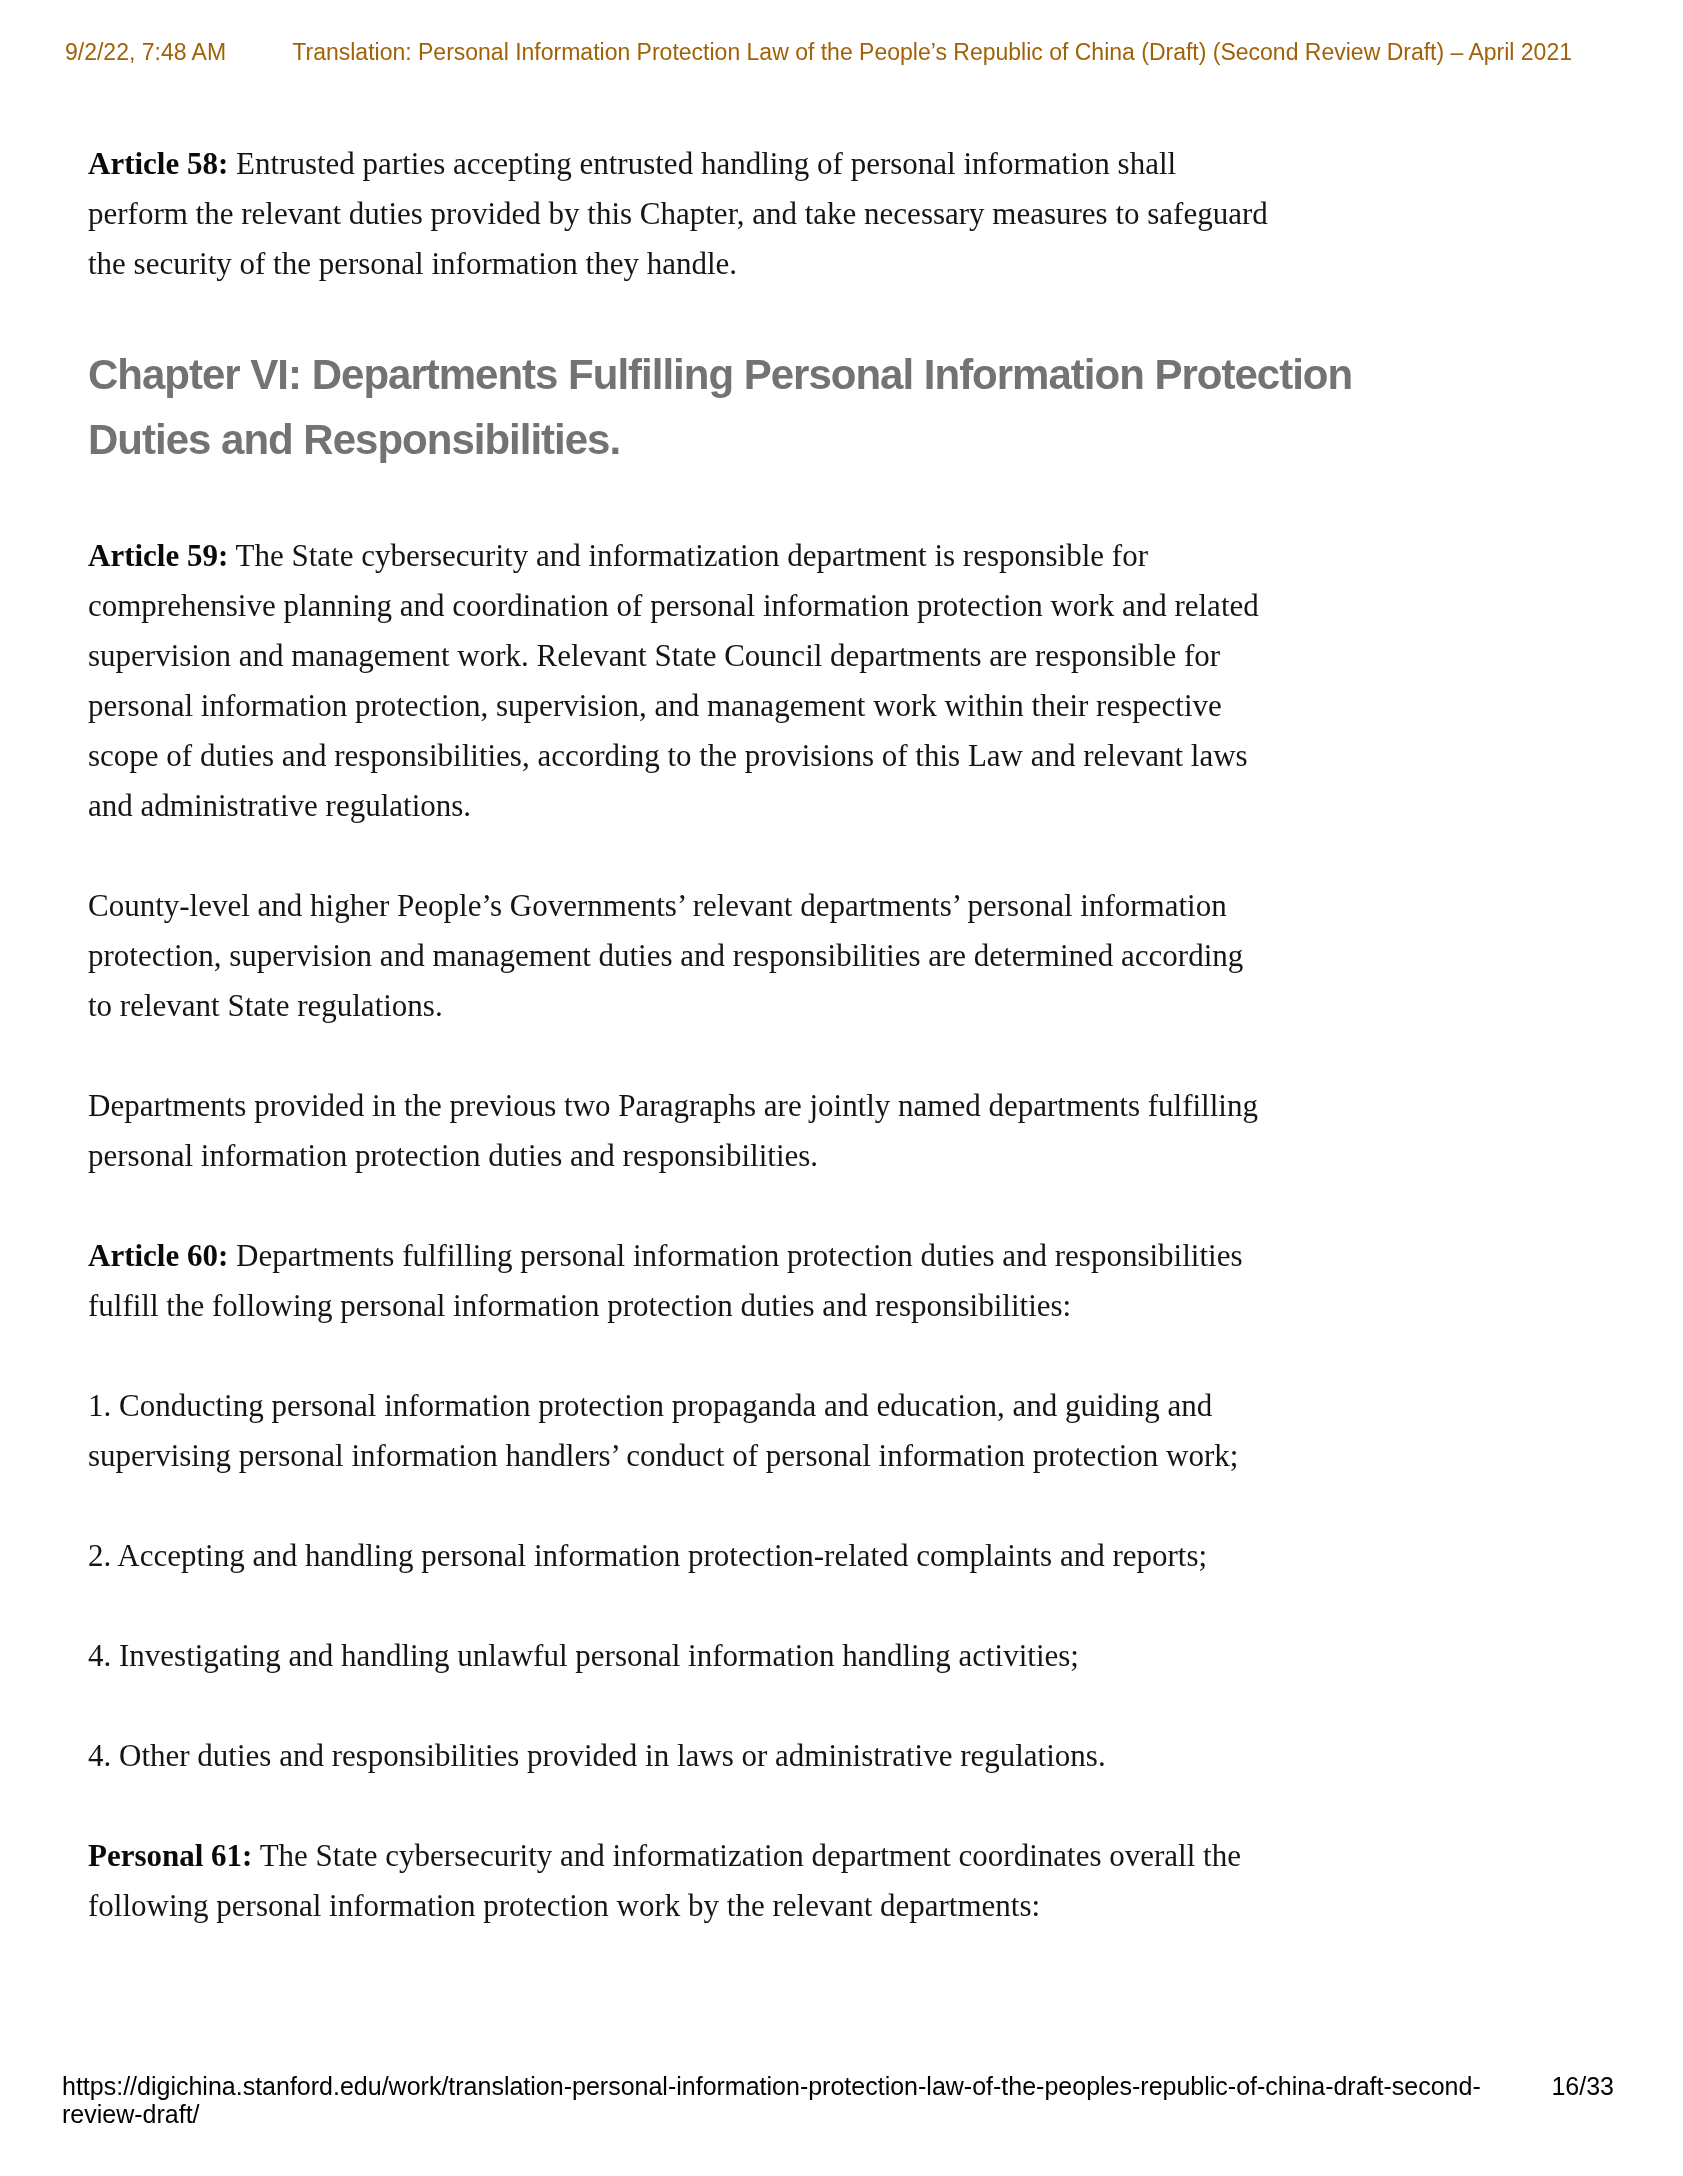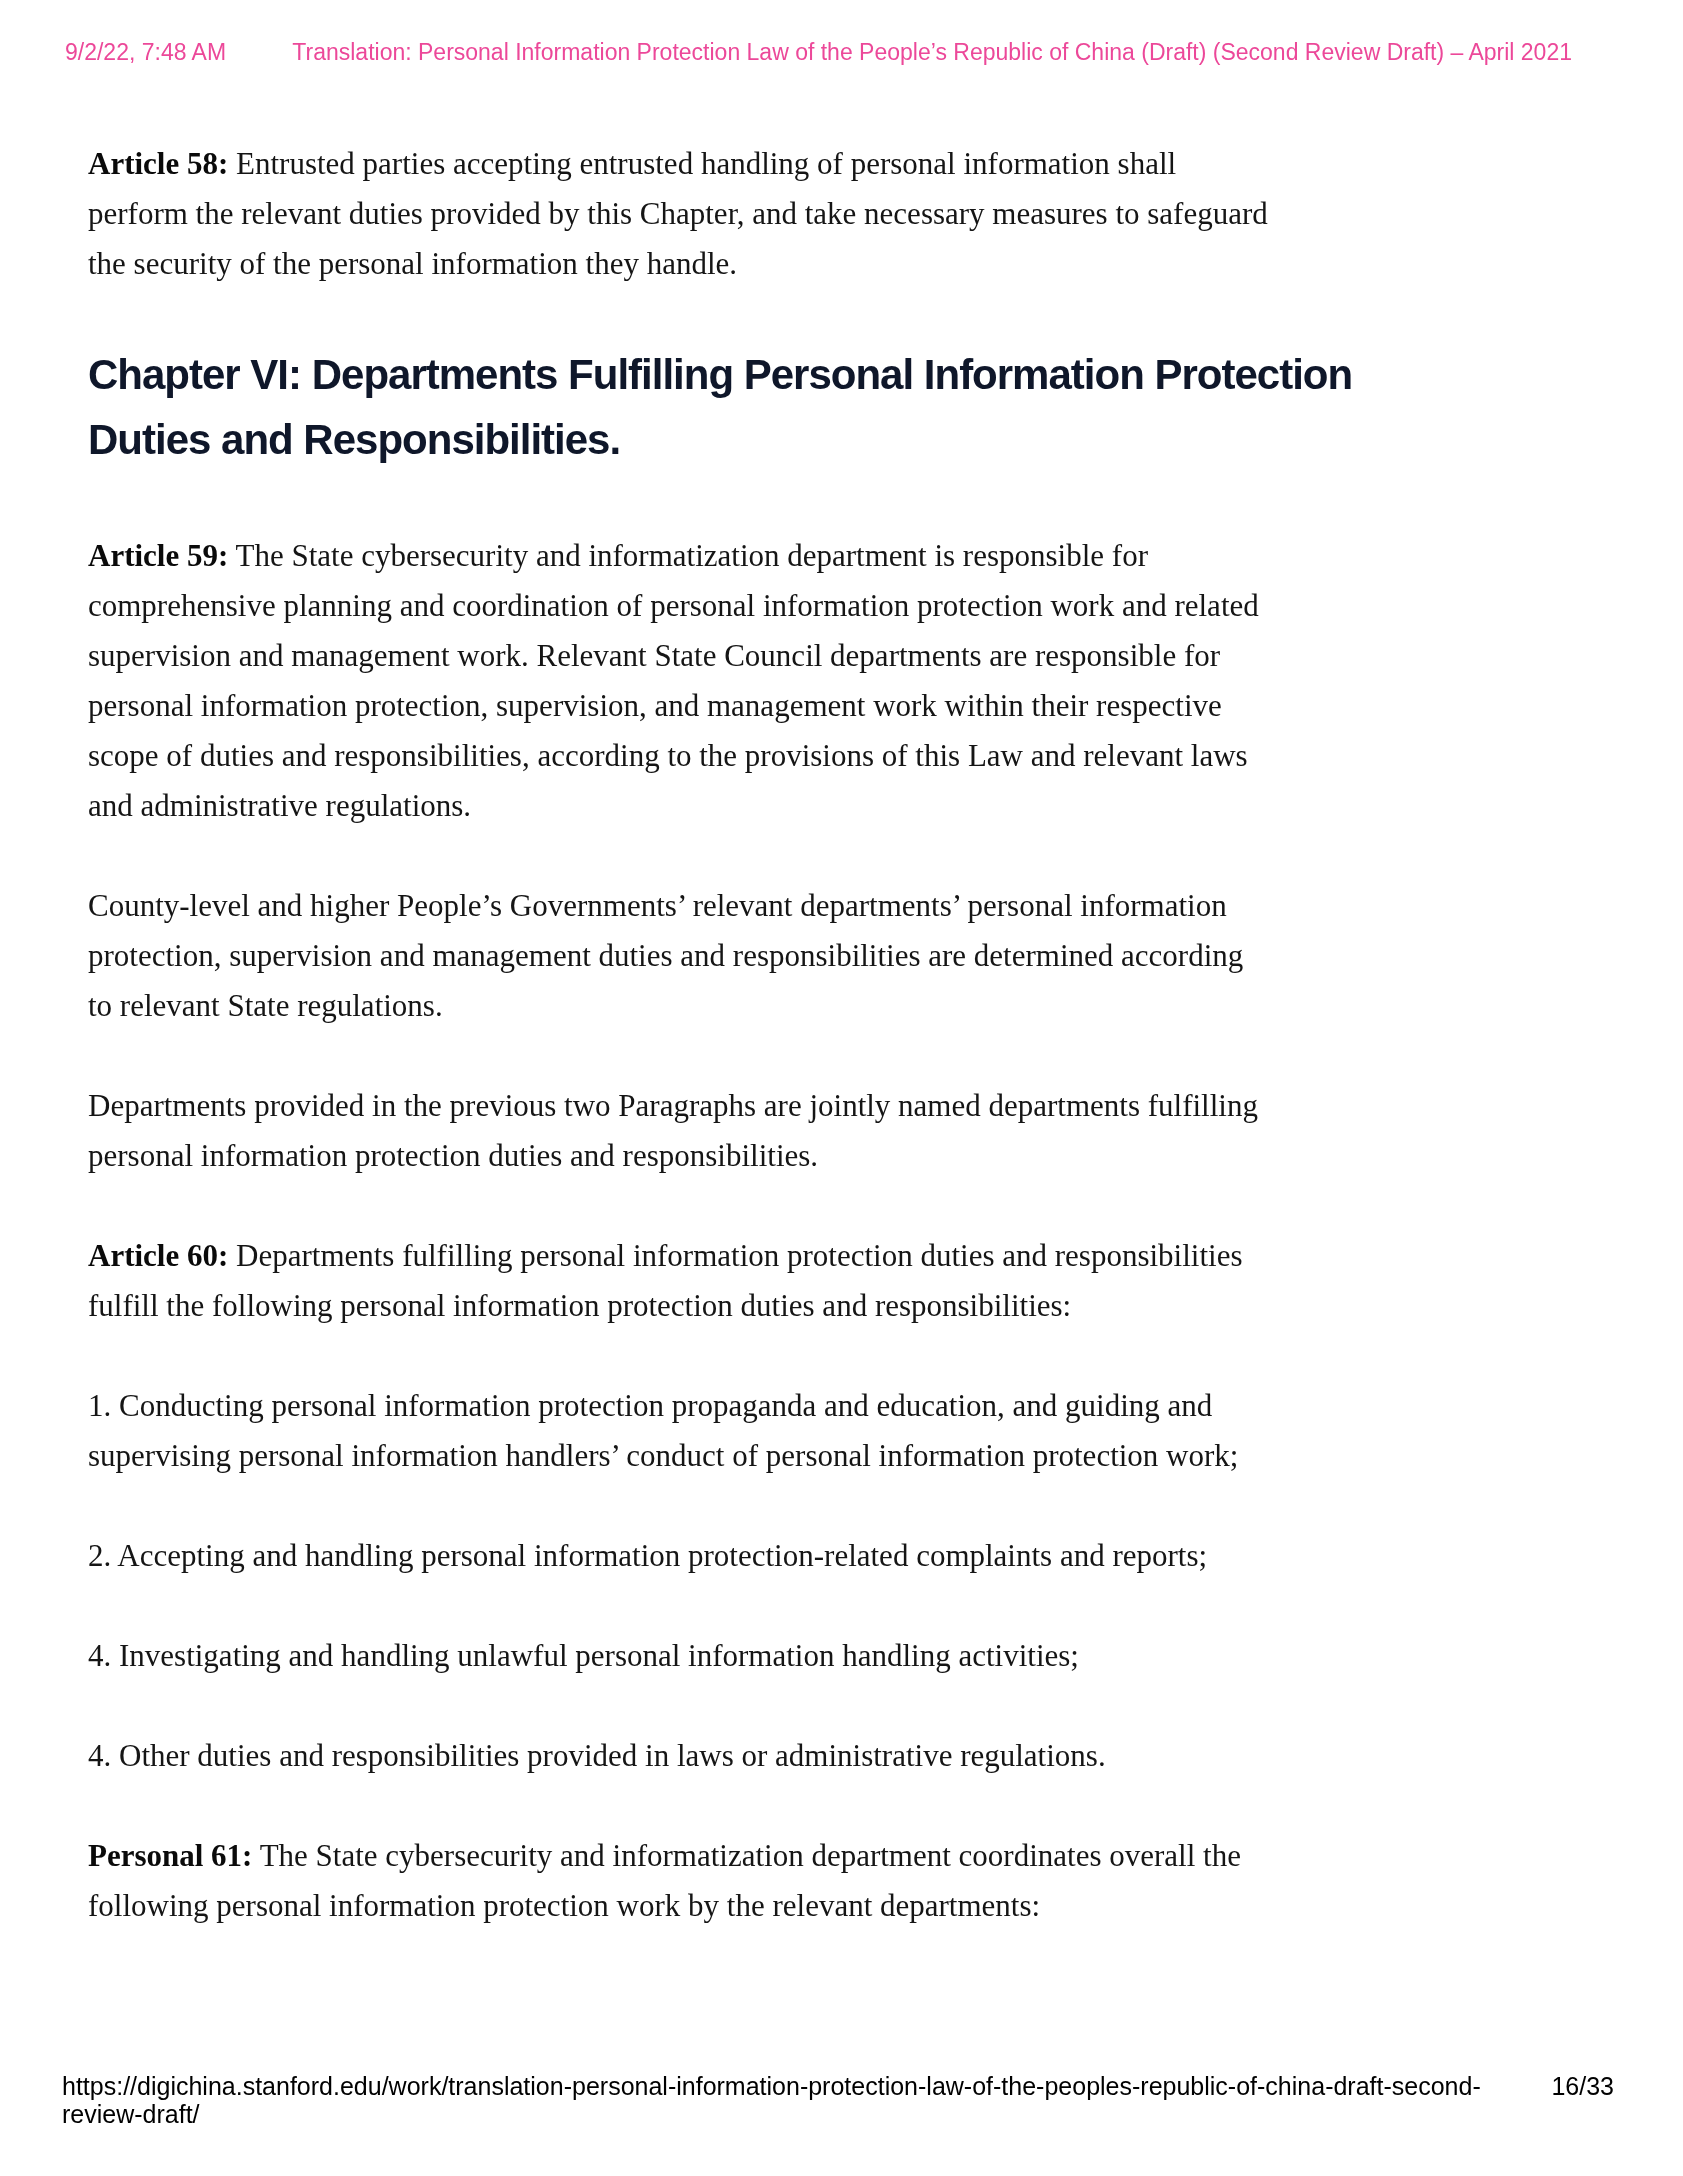--- a/index.html
+++ b/index.html
@@ -15,21 +15,21 @@
   .page-header {
     position: absolute;
     top: 38px;
     left: 65px;
     right: 111px;
     display: flex;
     justify-content: space-between;
     align-items: baseline;
     font-size: 23px;
     line-height: 28px;
-    color: #ec4899;
+    color: #a16207;
   }
   .page-header .print-title { text-align: right; }
   .page-footer {
     position: absolute;
     bottom: 48px;
     left: 62px;
     right: 69px;
     display: flex;
     justify-content: space-between;
     align-items: baseline;
@@ -48,21 +48,21 @@
     margin: 0 0 50px 0;
     white-space: pre-line;
   }
   .content h2 {
     margin: 53px 0 59px 0;
     font-family: "Liberation Sans", sans-serif;
     font-weight: bold;
     font-size: 42px;
     line-height: 65px;
     letter-spacing: -1px;
-    color: #0f172a;
+    color: #737373;
     white-space: pre-line;
   }
   .article-label { font-weight: bold; color: #0a0a0a; }
 </style>
 </head>
 <body>
 
 <div class="page">
 
   <header class="page-header">

